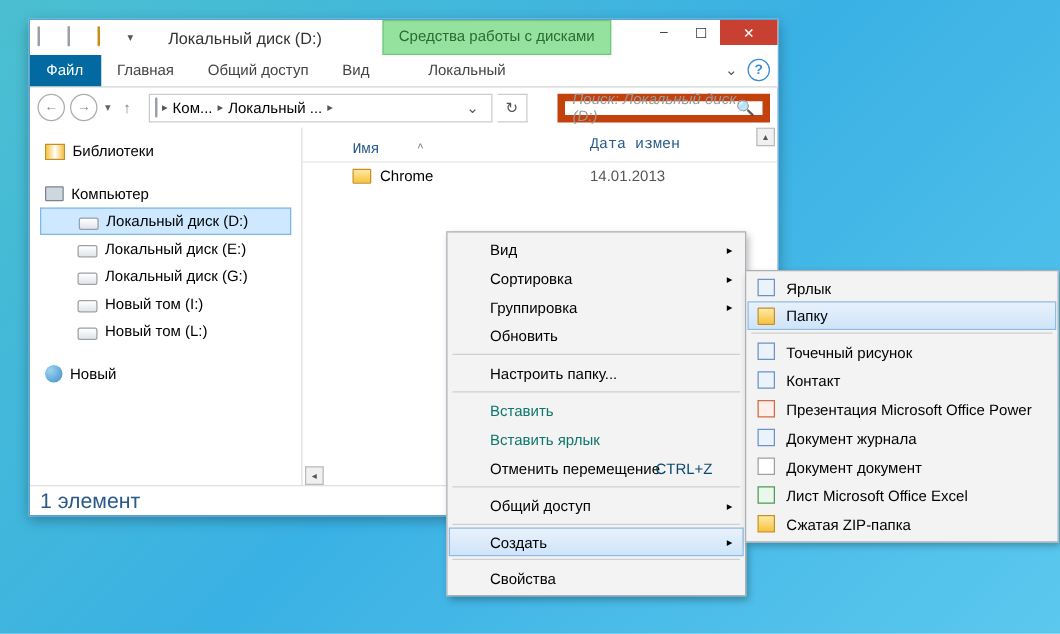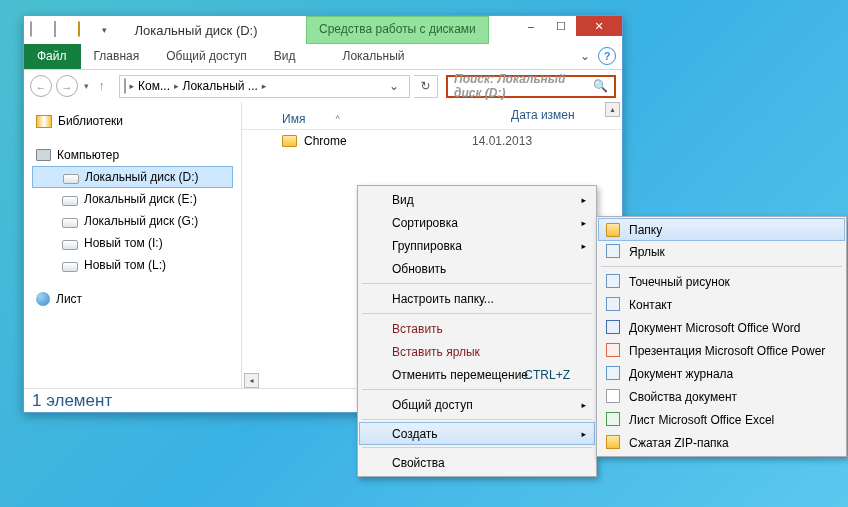--- a/index.html
+++ b/index.html
@@ -57,21 +57,21 @@
   }
   .win-btn.close { background: #c84031; color: #fff; width: 46px; }
   .ribbon-tabs {
     height: 26px; display: flex; align-items: stretch;
     border-bottom: 1px solid #d4d4d4; background: #fff; position: relative;
   }
   .ribbon-tab {
     padding: 5px 13px 0 13px; font-size: 12px; color: #444;
     border-right: 1px solid transparent;
   }
-  .ribbon-tab.file { background: #15803d; color: #fff; }
+  .ribbon-tab.file { background: #0369a1; color: #fff; }
   .ribbon-help {
     position: absolute; right: 6px; top: 3px;
     width: 18px; height: 18px; border: 1px solid #3a8cd6;
     border-radius: 50%; color: #3a8cd6; font-weight: bold;
     display: flex; align-items: center; justify-content: center;
     font-size: 11px;
   }
   .ribbon-collapse { position: absolute; right: 32px; top: 5px; color: #555; }
   .navbar {
     height: 32px; display: flex; align-items: center;
@@ -87,23 +87,23 @@
     display: flex; align-items: center; padding: 0 4px; font-size: 12px;
     margin-left: 6px; overflow: hidden;
   }
   .breadcrumb .chev { margin: 0 4px; color: #555; font-size: 9px; }
   .breadcrumb .dd { margin-left: auto; color: #555; padding: 0 6px; }
   .refresh-btn {
     width: 24px; height: 23px; border: 1px solid #ccc; border-left: none;
     display: flex; align-items: center; justify-content: center; color: #555;
   }
   .search-box {
-    width: 170px; height: 23px; border: 2px solid #c2410c; margin-left: 4px;
+    width: 170px; height: 23px; border: 6px solid #c2410c; margin-left: 20px;
     display: flex; align-items: center; padding: 0 6px; color: #999;
-    font-style: italic; position: relative; font-weight: bold;
+    font-style: italic; position: relative;
   }
   .search-box .mag { margin-left: auto; color: #888; font-style: normal; }
   .body {
     display: flex; height: 286px;
   }
   .nav-pane {
     width: 218px; border-right: 1px solid #e0e0e0;
     padding: 8px 0 0 8px; position: relative; overflow: hidden;
   }
   .nav-item {
@@ -121,24 +121,24 @@
     border: 1px solid #c98f1a;
   }
   .pc-ico {
     width: 15px; height: 12px; background: #cfd7de; border: 1px solid #7a8490;
     border-radius: 1px;
   }
   .net-ico { width: 14px; height: 14px; background: radial-gradient(circle at 30% 30%, #9fd4f0, #3b8dcf); border-radius: 50%; }
   .content-pane { flex: 1; position: relative; padding: 6px 0 0 0; overflow: hidden; }
   .headers {
     display: flex; border-bottom: 1px solid #e8e8e8; height: 22px;
-    padding-left: 40px; font-size: 12px; color: #2a5a8a;
+    padding-left: 40px; font-size: 12px; color: #2a5a8a; font-family: Liberation Mono, monospace;
   }
   .col-name { width: 190px; display: flex; align-items: center; gap: 30px; }
-  .col-date { width: 100px; margin-left: 39px; }
+  .col-date { width: 100px; }
   .file-row {
     display: flex; align-items: center; height: 22px;
     padding-left: 40px; font-size: 12px;
   }
   .file-row .ico-cell { width: 22px; }
   .file-row .name-cell { width: 168px; }
   .file-row .date-cell { width: 100px; color: #555; }
   .scrollbar {
     position: absolute; right: 2px; top: 0;
     display: flex; flex-direction: column; align-items: center;
@@ -152,21 +152,21 @@
   
   .ctx {
     position: absolute; background: #f3f3f3; border: 1px solid #aab0b6;
     box-shadow: 2px 3px 6px rgba(0,0,0,.3); font-size: 12px;
     padding: 2px;
   }
   .ctx .row {
     display: flex; align-items: center; height: 23px;
     padding: 0 28px 0 32px; position: relative; white-space: nowrap;
   }
-  .ctx .row.disabled { color: #7f1d1d; }
+  .ctx .row.disabled { color: #0f766e; }
   .ctx .row .sub-arrow { position: absolute; right: 8px; font-size: 9px; }
   .ctx .row .shortcut { position: absolute; right: 24px; color: #0c4a6e; }
   .ctx .sep { height: 1px; margin: 3px 2px; background: #d0d0d0; }
   .ctx .row.highlight {
     background: linear-gradient(#e8f1fb, #cfe4fa);
     border: 1px solid #8ebae6; margin: -1px;
   }
   .ctx2 { left: 596px; top: 216px; width: 251px; }
   .ctx2 .row { padding-left: 30px; }
   .ctx2 .icon-slot { position: absolute; left: 6px; top: 3px;
@@ -262,21 +262,21 @@
         <span class="drive-ico"></span>
         <span>Новый том (I:)</span>
       </div>
       <div class="nav-item sub">
         <span class="drive-ico"></span>
         <span>Новый том (L:)</span>
       </div>
       <div style="height:12px;"></div>
       <div class="nav-item">
         <span class="net-ico"></span>
-        <span>Лист</span>
+        <span>Новый</span>
       </div>
     </div>
 
     <div class="content-pane">
       <div class="scrollbar">
         <div class="sb-btn">▴</div>
       </div>
       <div class="headers">
         <div class="col-name">
           <span>Имя</span>
@@ -346,68 +346,62 @@
       <span>Создать</span>
       <span class="sub-arrow">▸</span>
     </div>
   <div class="sep"></div>
   <div class="row">
       <span>Свойства</span>
     </div>
 </div>
 
 <div class="ctx ctx2">
+  <div class="row">
+    <span class="icon-slot">
+        <span class="mini-ico"></span>
+      </span>
+    <span>Ярлык</span>
+  </div>
   <div class="row highlight">
     <span class="icon-slot">
         <span class="mini-ico folder"></span>
       </span>
     <span>Папку</span>
   </div>
+  <div class="sep"></div>
   <div class="row">
     <span class="icon-slot">
         <span class="mini-ico"></span>
       </span>
-    <span>Ярлык</span>
-  </div>
-  <div class="sep"></div>
+    <span>Точечный рисунок</span>
+  </div>
   <div class="row">
     <span class="icon-slot">
         <span class="mini-ico"></span>
       </span>
-    <span>Точечный рисунок</span>
+    <span>Контакт</span>
+  </div>
+  <div class="row">
+    <span class="icon-slot">
+        <span class="mini-ico ppt"></span>
+      </span>
+    <span>Презентация Microsoft Office Power</span>
   </div>
   <div class="row">
     <span class="icon-slot">
         <span class="mini-ico"></span>
       </span>
-    <span>Контакт</span>
-  </div>
-  <div class="row">
-    <span class="icon-slot">
-        <span class="mini-ico word"></span>
-      </span>
-    <span>Документ Microsoft Office Word</span>
-  </div>
-  <div class="row">
-    <span class="icon-slot">
-        <span class="mini-ico ppt"></span>
-      </span>
-    <span>Презентация Microsoft Office Power</span>
-  </div>
-  <div class="row">
-    <span class="icon-slot">
-        <span class="mini-ico"></span>
-      </span>
     <span>Документ журнала</span>
   </div>
   <div class="row">
     <span class="icon-slot">
         <span class="mini-ico txt"></span>
       </span>
-    <span>Свойства документ</span>
+    <span>Документ документ</span>
   </div>
   <div class="row">
     <span class="icon-slot">
         <span class="mini-ico excel"></span>
       </span>
     <span>Лист Microsoft Office Excel</span>
   </div>
   <div class="row">
     <span class="icon-slot">
         <span class="mini-ico zip"></span>

